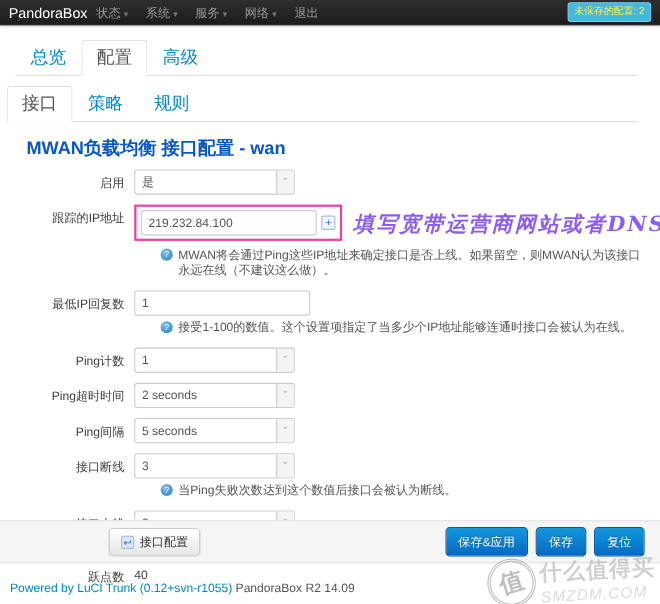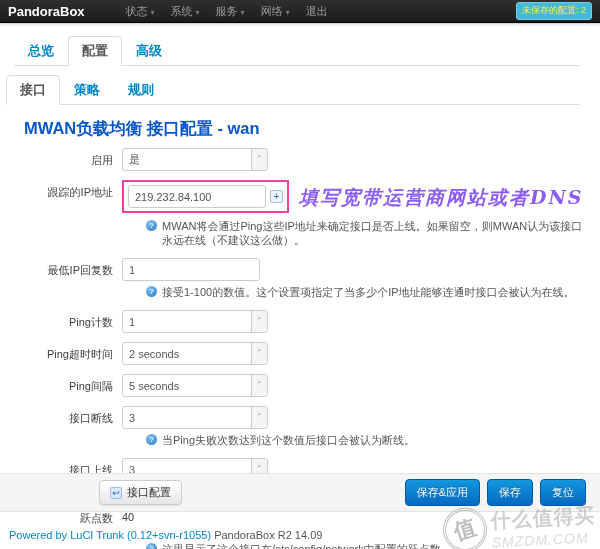--- a/index.html
+++ b/index.html
@@ -8,35 +8,35 @@
     font-family: "Liberation Sans", "DejaVu Sans", sans-serif;
     font-size: 12px; color: #404040; background: #fff;
     position: relative; overflow: hidden;
   }
   
   .navbar {
     height: 23px; background: linear-gradient(#2f2f2f, #1c1c1c);
     display: flex; align-items: center; padding: 0 8px;
     border-bottom: 1px solid #000; box-shadow: 0 1px 3px rgba(0,0,0,.25);
   }
-  .brand { color:#fff; font-weight: bold; font-size: 13px; margin-right: 33px; }
+  .brand { color:#fff; font-weight: normal; font-size: 13px; margin-right: 0; }
   .nav-item { color:#9a9a9a; font-size: 11px; padding: 0 8px; cursor: pointer; }
   .nav-item.caret::after { content:"▾"; font-size: 8px; color:#777; margin-left: 3px; }
   .badge {
     margin-left:auto; background:#46b8da; border:1px solid #6fd0ee;
     color:#ffe94d; font-size:9px; padding:1px 5px 2px; border-radius:3px;
     white-space:nowrap;
   }
   
   .tabs { display:flex; border-bottom:1px solid #ddd; align-items:flex-end; }
   .tabs.main { margin:13px 20px 0 14px; }
   .tabs.sub  { margin:9px 20px 0 6px; }
   .tab {
-    font-size:13px; color:#0088cc; padding:5px 13px; cursor:pointer;
-    margin-bottom:-1px; border:1px solid transparent; white-space:nowrap;font-weight:bold;
+    font-size:16px; color:#0088cc; padding:5px 13px; cursor:pointer;
+    margin-bottom:-1px; border:1px solid transparent; white-space:nowrap;
   }
   .tab.active {
     color:#555; background:#fff; border:1px solid #ddd;
     border-bottom-color:#fff; border-radius:4px 4px 0 0; cursor:default;
   }
   
   .page-title {
     margin:13px 0 8px 24px; color:#0857c9; font-size:16.5px; font-weight:bold;
   }
   
@@ -53,21 +53,21 @@
     color:#555; cursor:pointer; overflow:hidden;
   }
   .sel .sel-val { flex:1; padding:0 6px; white-space:nowrap; }
   .sel .sel-arrow {
     width:16px; height:100%; border-left:1px solid #ccc; background:#f4f4f4;
     display:flex; align-items:center; justify-content:center; flex:none;
     color:#888; font-size:10px;
   }
   .sel .sel-arrow::before { content:"ˇ"; margin-top:2px; }
   .txt {
-    width:138px; height:23px; border:1px solid #ccc; border-radius:3px;
+    width:160px; height:23px; border:1px solid #ccc; border-radius:3px;
     font-size:11px; color:#555; padding:0 6px;
     font-family:"Liberation Sans", sans-serif;
   }
   .hl-box {
     border:2px solid #ee3fa2; padding:3px 4px; display:flex; align-items:center;
     background:transparent;
   }
   .add-icon {
     width:13px; height:13px; margin-left:4px; flex:none; cursor:pointer;
     background:#eef4fb; border:1px solid #a9bed4; border-radius:2px;

